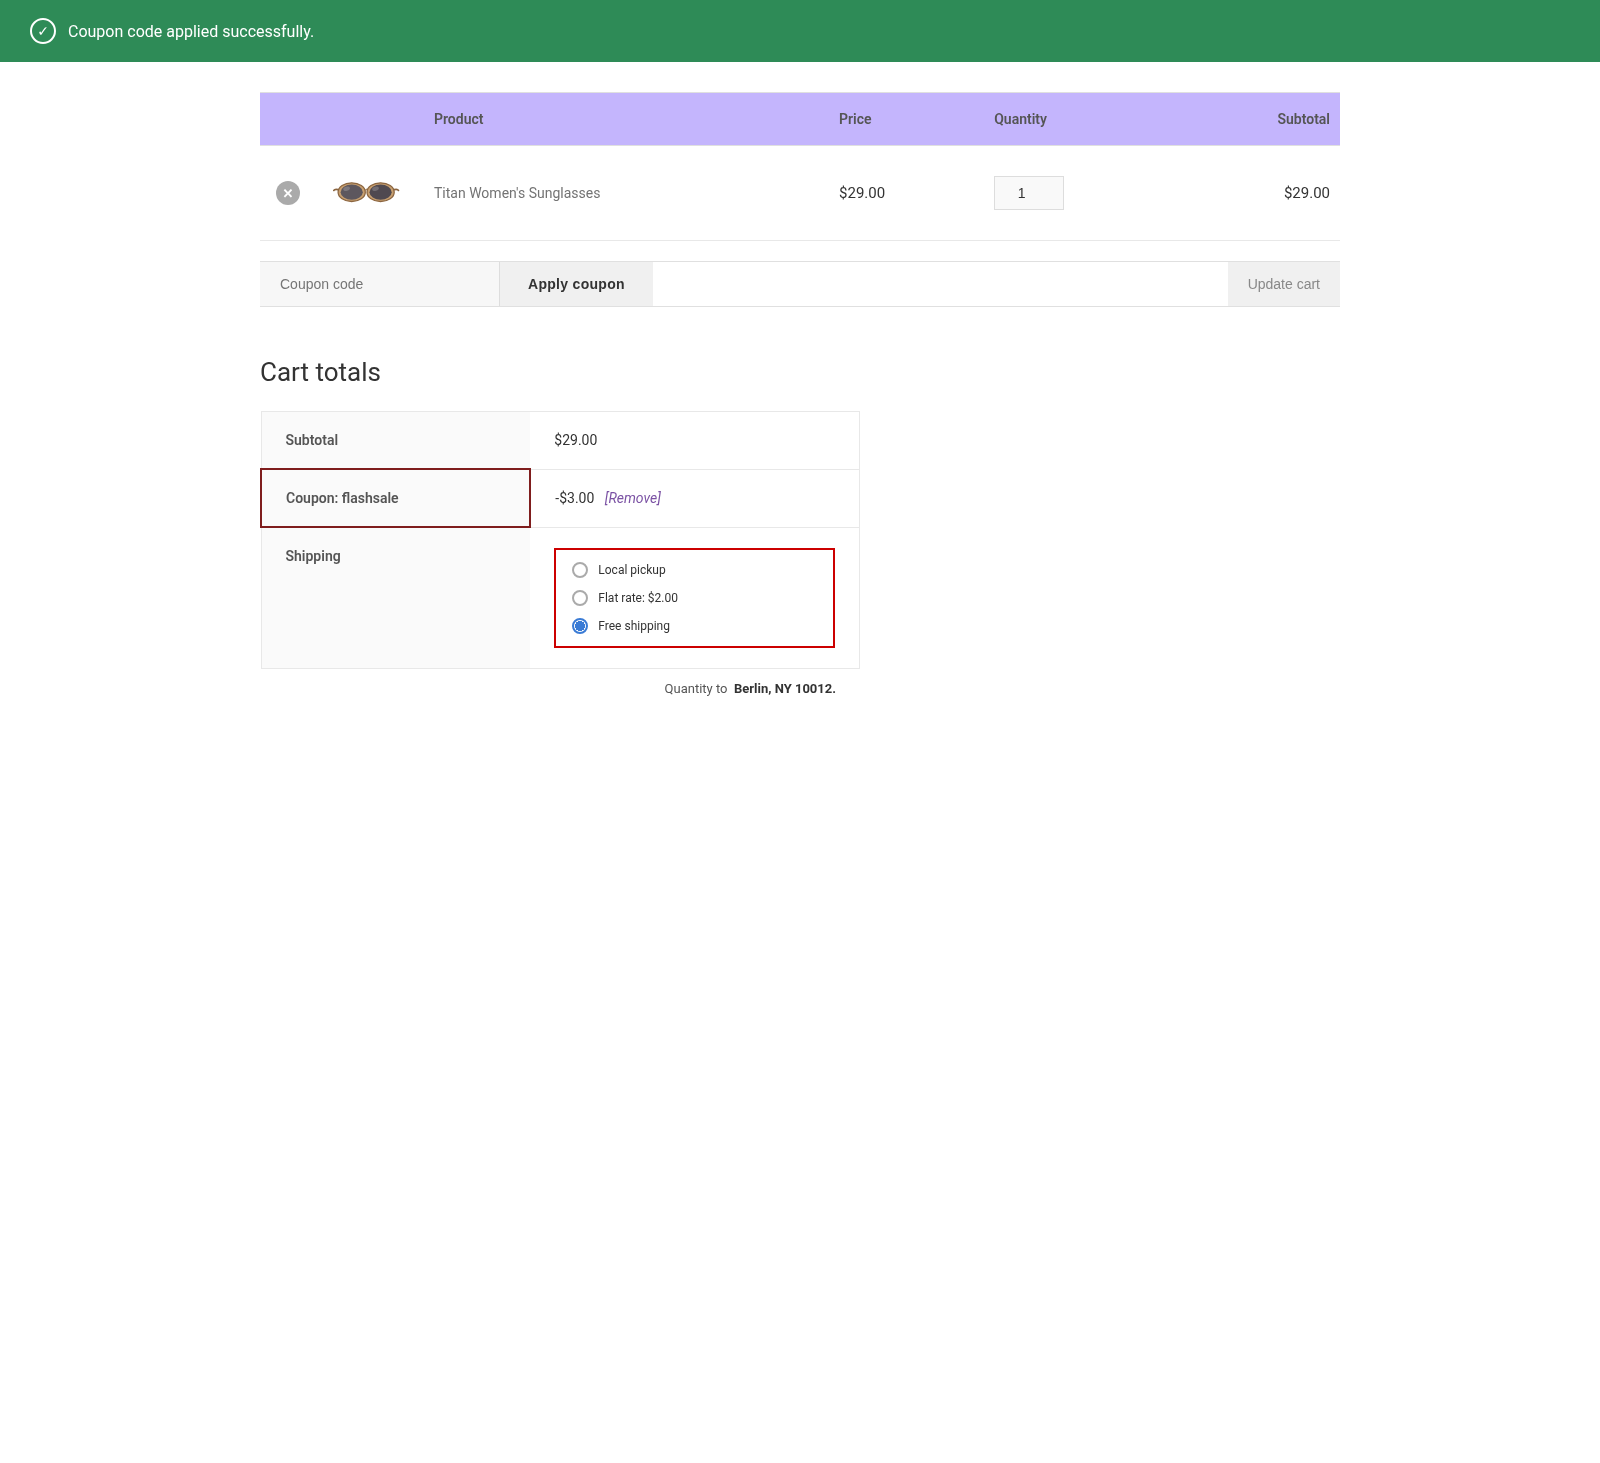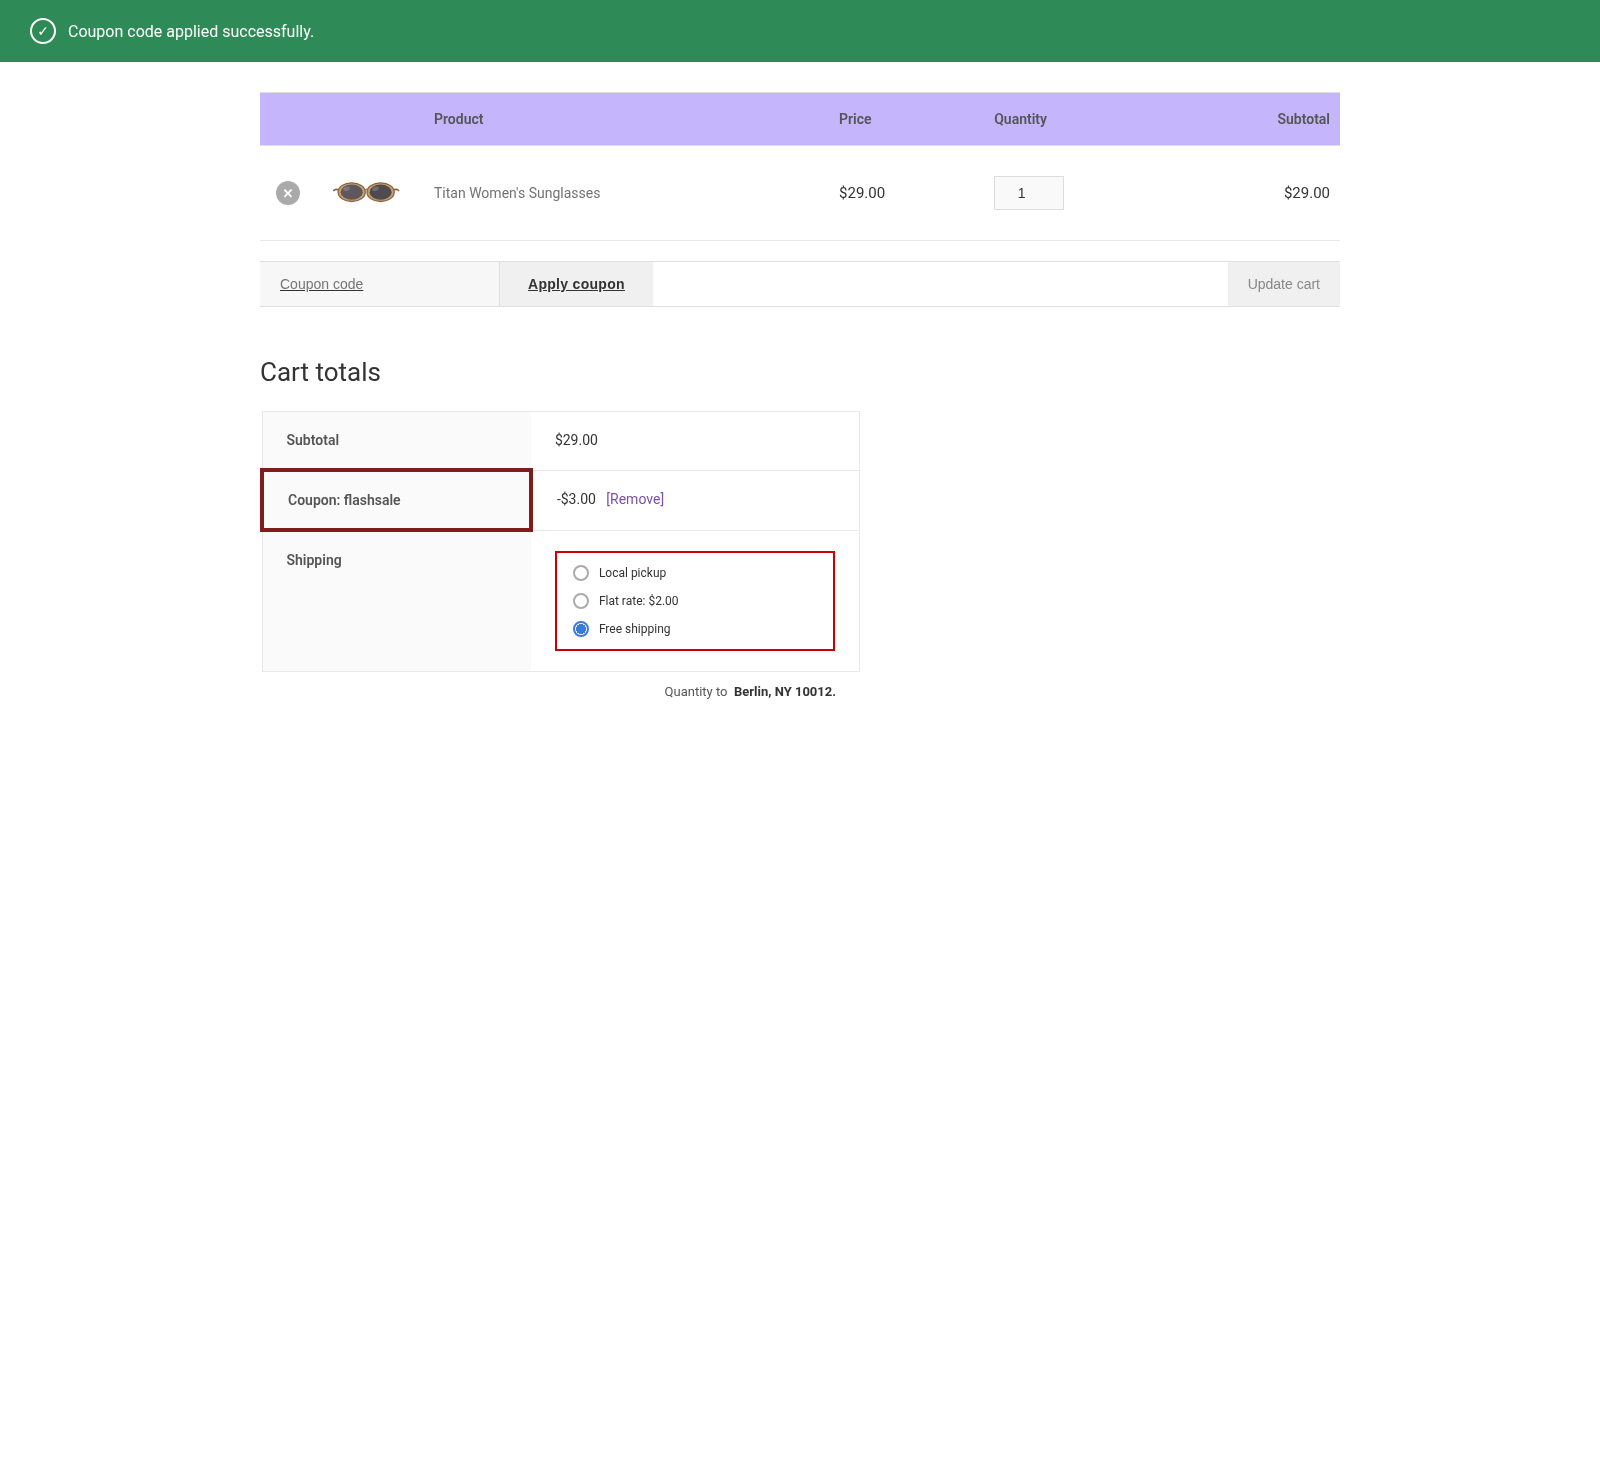--- a/index.html
+++ b/index.html
@@ -123,21 +123,20 @@
       align-items: stretch;
       justify-content: space-between;
       border-top: 1px solid #e0e0e0;
       border-bottom: 1px solid #e0e0e0;
       padding: 0;
       margin-bottom: 50px;
     }
     .coupon-left {
       display: flex;
       align-items: center;
-      text-decoration: underline;
     }
     .coupon-input {
       padding: 14px 20px;
       border: none;
       border-right: 1px solid #ddd;
       background: #f7f7f7;
       font-size: 14px;
       color: #999;
       width: 240px;
       outline: none;
@@ -231,20 +230,21 @@
     }
     .radio-circle.selected {
       border-color: #3a7bd5;
       background: radial-gradient(circle, #3a7bd5 5px, #fff 5px);
     }
 
     .remove-link {
       color: #7b52a4;
       text-decoration: none;
       font-size: 14px;
+      font-style: italic;
     }
 
     .shipping-to {
       font-size: 13px;
       color: #555;
       padding: 12px 24px;
       text-align: right;
     }
     .shipping-to strong { font-weight: 700; color: #333; }
   </style>
@@ -325,21 +325,21 @@
 
       <table class="totals-table">
         <tbody>
 
           <tr>
             <td>Subtotal</td>
             <td>$29.00</td>
           </tr>
 
           <tr class="coupon-totals-row">
-            <td style="border: 4px solid #7f1d1d;">Coupon: flashsale</td>
+            <td style="border: 2px solid #7f1d1d;">Coupon: flashsale</td>
             <td>
               <span>-$3.00</span>
               &nbsp;
               <a href="#" class="remove-link">[Remove]</a>
             </td>
           </tr>
 
           <tr>
             <td>Shipping</td>
             <td>

